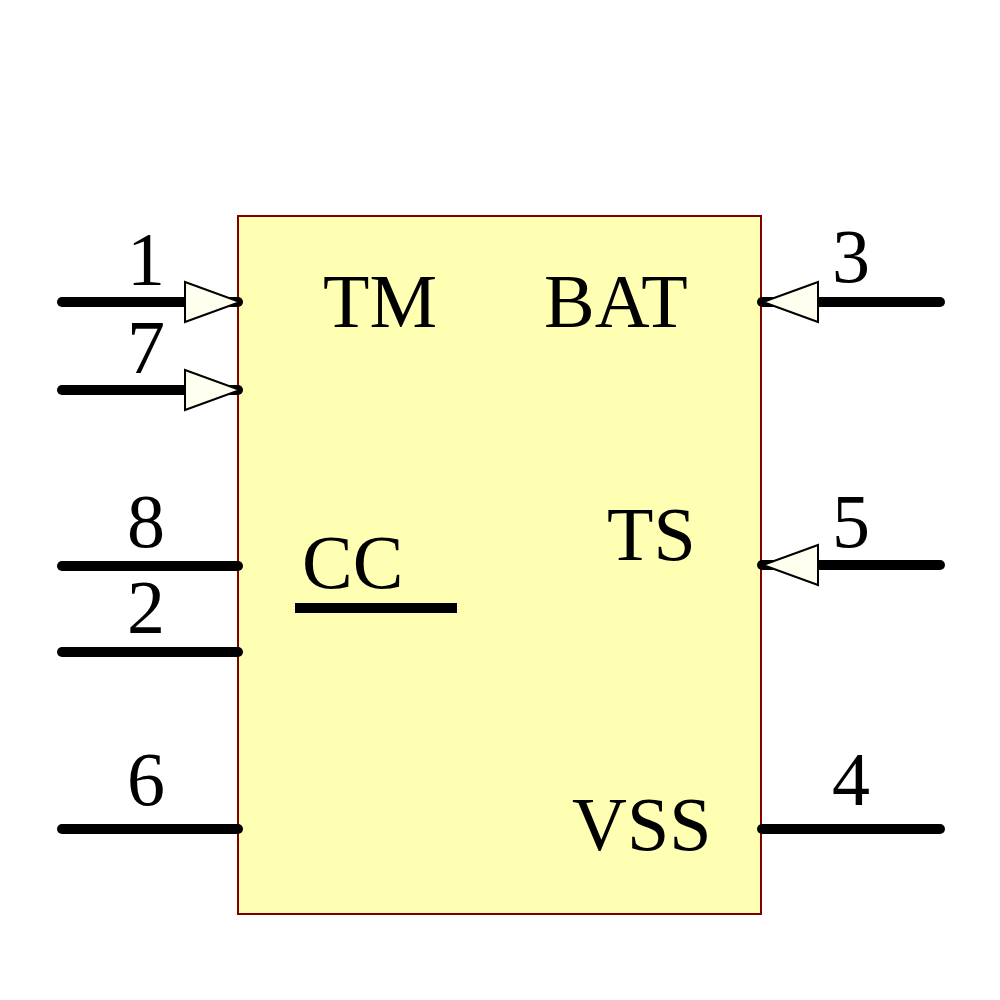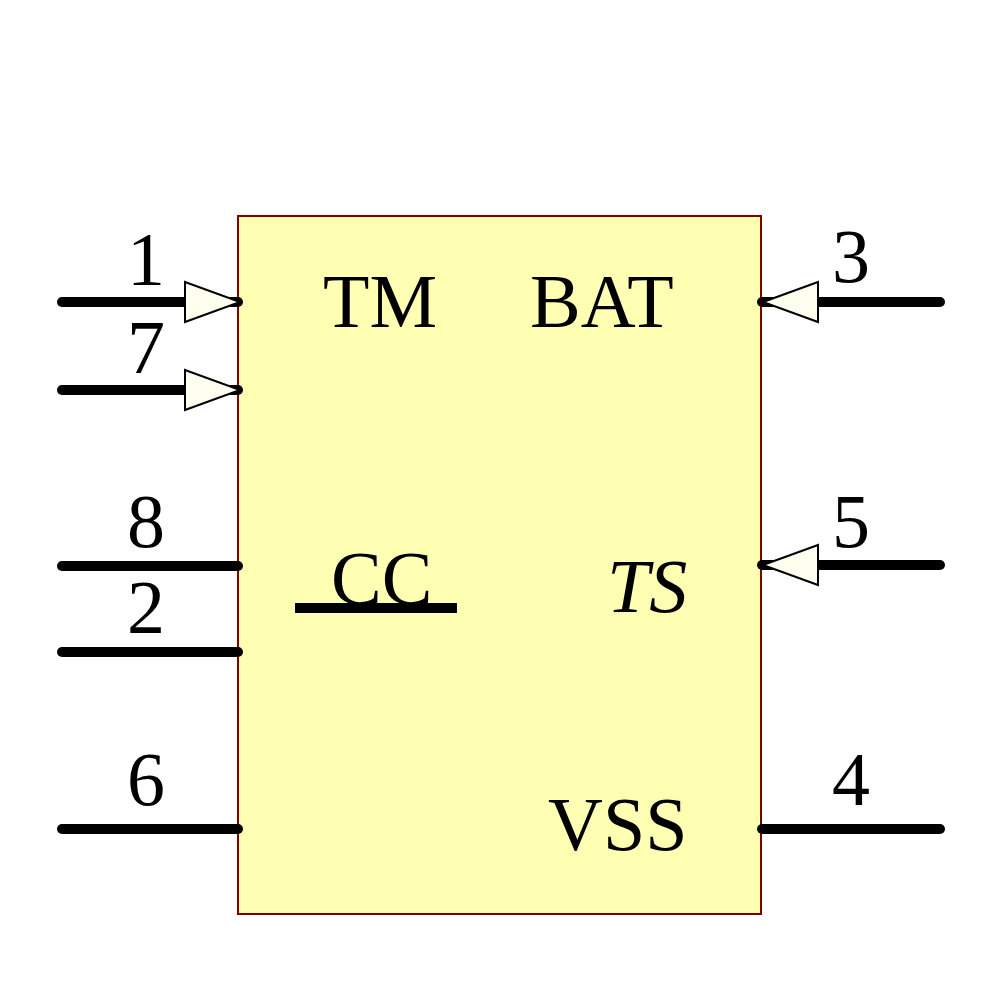--- a/index.html
+++ b/index.html
@@ -89,20 +89,20 @@
   <div class="pin-num" style="left:86px; top:309px;">7</div>
   <div class="pin-num" style="left:86px; top:483px;">8</div>
   <div class="pin-num" style="left:86px; top:569px;">2</div>
   <div class="pin-num" style="left:86px; top:741px;">6</div>
 
   <div class="pin-num" style="left:791px; top:218px;">3</div>
   <div class="pin-num" style="left:791px; top:483px;">5</div>
   <div class="pin-num" style="left:791px; top:741px;">4</div>
 
   <div class="pin-label" style="left:311px; top:263px;margin-left:12px;">TM</div>
-  <div class="pin-label" style="left:302px; top:540px;margin-left:29px;">CC</div>
+  <div class="pin-label" style="left:302px; top:524px;">CC</div>
   <div class="overline-bar" style="left:295px; top:603px; width:162px;"></div>
 
-  <div class="pin-label" style="left:530px; top:263px;">BAT</div>
-  <div class="pin-label" style="left:607px; top:548px;font-style:italic;">TS</div>
-  <div class="pin-label" style="left:548px; top:786px;">VSS</div>
+  <div class="pin-label" style="left:544px; top:263px;">BAT</div>
+  <div class="pin-label" style="left:607px; top:496px;">TS</div>
+  <div class="pin-label" style="left:572px; top:786px;">VSS</div>
 
 </div>
 
 </body></html>

